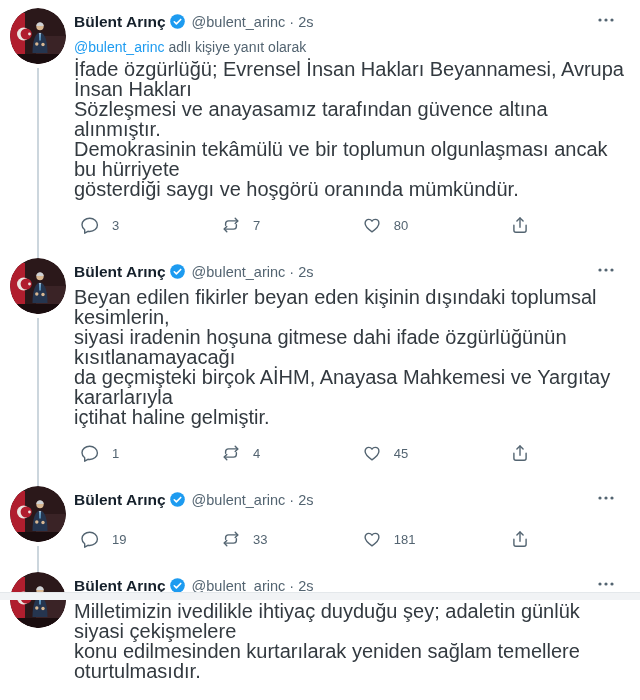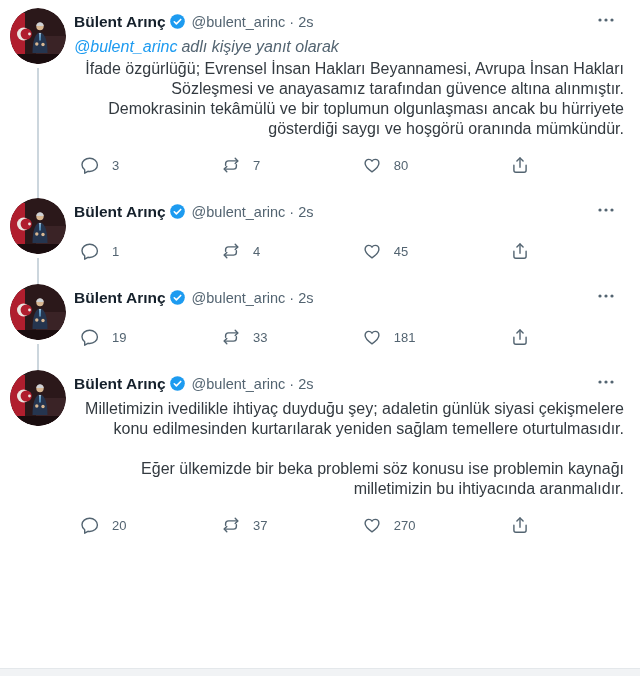--- a/index.html
+++ b/index.html
@@ -1,43 +1,43 @@
 <!DOCTYPE html>
 <html><head>
 <meta charset="utf-8">
 <style>
   * { margin:0; padding:0; box-sizing:border-box; }
   html,body { width:640px; height:700px; overflow:hidden; background:#ffffff;
               font-family:"Liberation Sans","DejaVu Sans",sans-serif; }
-  .feed { position:relative; width:640px; height:676px; }
+  .feed { position:relative; width:640px; height:600px; }
 
   .tweet { display:flex; padding:0 16px 0 10px; }
   .gutter { width:56px; flex-shrink:0; display:flex; flex-direction:column;
             align-items:center; padding-top:8px; position:relative; }
   .avatar { width:56px; height:56px; border-radius:50%; overflow:hidden; flex-shrink:0; cursor:pointer; }
   .avatar svg { display:block; }
   .thread-line { width:2px; flex:1; background:#ccd6dd; margin-top:4px; }
   .tweet.cont .gutter::before { content:""; position:absolute; top:0; left:27px;
             width:2px; height:8px; background:#ccd6dd; }
 
   .content { flex:1; min-width:0; margin-left:8px; padding-top:8px; padding-bottom:14px; }
 
   .header-row { display:flex; align-items:center; line-height:20px; margin-bottom:2px; }
   .name { font-weight:bold; font-size:15.5px; color:#15202b; cursor:pointer; }
   .badge { display:inline-flex; margin-left:3px; margin-right:2px; }
   .meta { font-size:14.5px; color:#536471; margin-left:4px; }
   .more { margin-left:auto; background:none; border:none; cursor:pointer;
           display:inline-flex; align-items:center; padding:2px; margin-right:6px; }
 
-  .reply-ctx { font-size:16px; color:#536471; line-height:20px;font-style:italic; }
+  .reply-ctx { font-size:14px; color:#536471; line-height:20px; }
   .reply-ctx .link { color:#1d9bf0; cursor:pointer; }
   .reply-ctx .ctx-text { margin-left:4px; }
 
-  .body { font-size:16px; line-height:20px; color:#333a40; margin-top:2px;
-          white-space:pre-line;text-align:right; }
+  .body { font-size:20px; line-height:20px; color:#333a40; margin-top:2px;
+          white-space:pre-line; }
 
   .stats { display:flex; justify-content:space-between; align-items:center;
            width:450px; margin-left:6px; margin-top:15px; height:22px; }
   .stat { display:flex; align-items:center; gap:12px; color:#536471;
           font-size:13px; background:none; border:none; cursor:pointer; }
   .sicon { display:inline-flex; }
 
   .bottom-strip { position:absolute; left:0; right:0; bottom:0; height:8px;
                   background:#f1f3f5; border-top:1px solid #e4e8eb; }
 </style>
@@ -190,20 +190,24 @@
         <span class="meta">·</span>
         <span class="meta">2s</span>
         <button class="more">
           <span>
             <svg width="20" height="20" viewBox="0 0 20 20">
                 <use href="#tpl-more"></use>
               </svg>
           </span>
         </button>
       </div>
+      <div class="body">Beyan edilen fikirler beyan eden kişinin dışındaki toplumsal kesimlerin,
+siyasi iradenin hoşuna gitmese dahi ifade özgürlüğünün kısıtlanamayacağı
+da geçmişteki birçok AİHM, Anayasa Mahkemesi ve Yargıtay kararlarıyla
+içtihat haline gelmiştir.</div>
       <div class="stats">
         <button class="stat">
           <span class="sicon">
               <svg width="20" height="20" viewBox="0 0 20 20">
                 <use href="#tpl-reply"></use>
               </svg>
             </span>
           <span>1</span>
         </button>
         <button class="stat">

